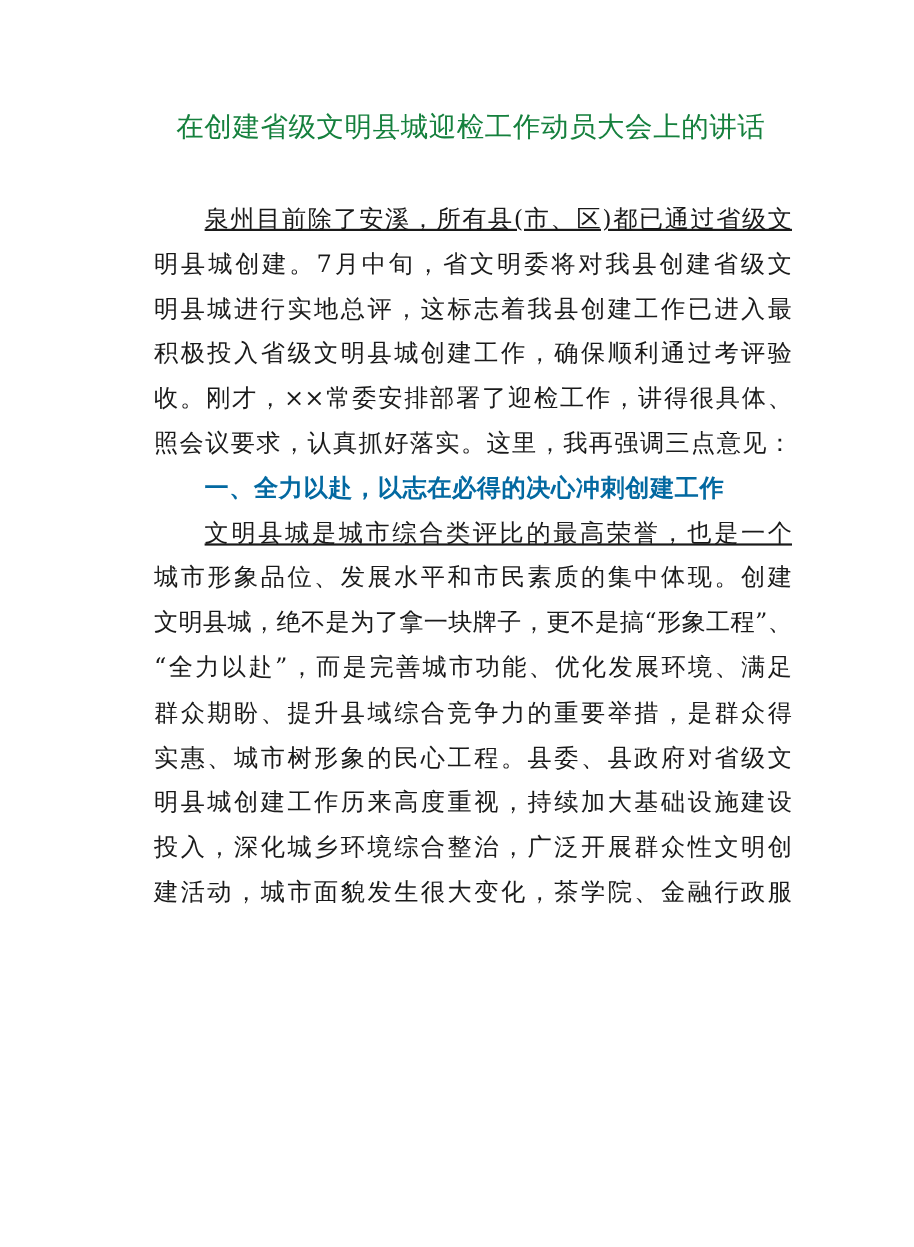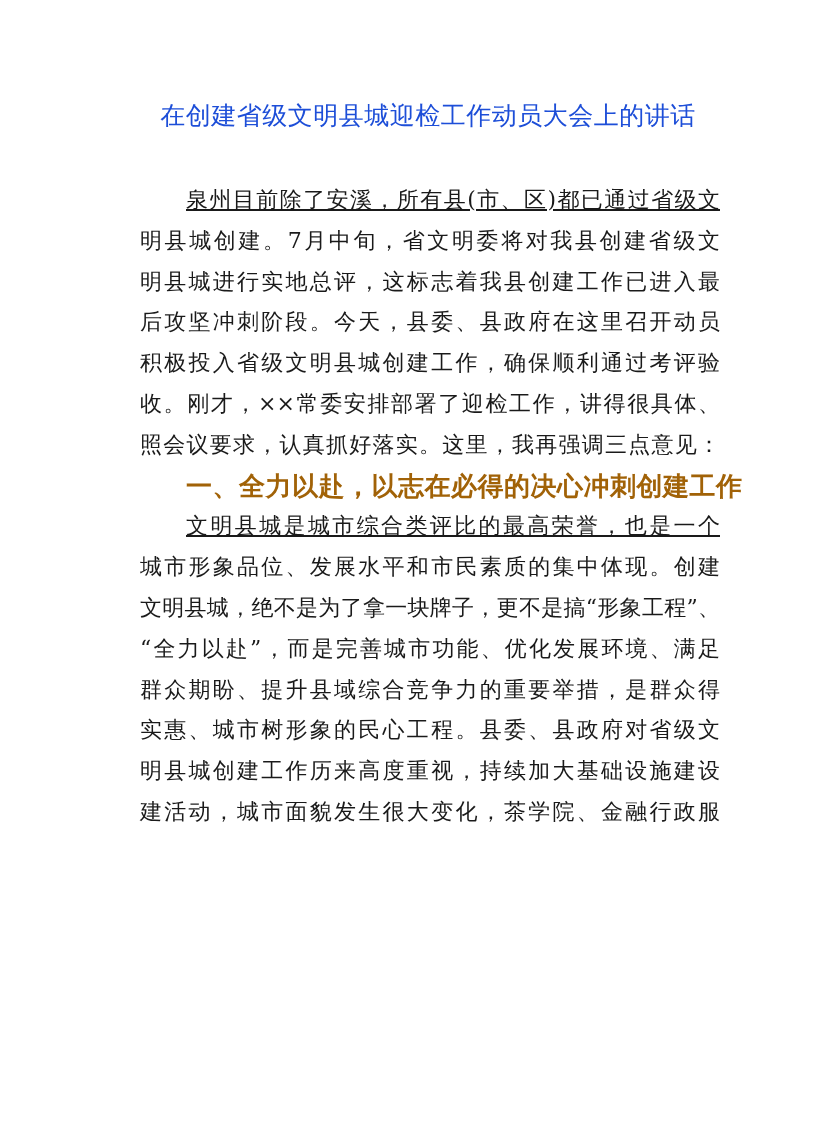--- a/index.html
+++ b/index.html
@@ -22,21 +22,21 @@
     }
     .title {
       position: absolute;
       left: 100px;
       width: 656px;
       top: 98px;
       text-align: center;
       font-family: "DejaVu Sans", "Liberation Sans", sans-serif;
       font-size: 25px;
       line-height: 36px;
-      color: #1d4ed8;
+      color: #15803d;
       letter-spacing: 0.5px;
       white-space: nowrap;
     }
     .body-text {
       position: absolute;
       left: 140px;
       width: 580px;
       top: 180px;
       font-family: "DejaVu Serif", "Liberation Serif", serif;
       font-size: 22px;
@@ -54,43 +54,43 @@
       text-align-last: justify;
       letter-spacing: 0;
     }
     .line.indent {
       padding-left: 46px;
       text-decoration: underline;
     }
     .line.heading {
       font-family: "DejaVu Sans", "Liberation Sans", sans-serif;
       font-weight: bold;
-      font-size: 26px;
+      font-size: 22px;
       padding-left: 46px;
       letter-spacing: 0.5px;
-      color: #a16207;
+      color: #0369a1;
     }
   </style>
 </head>
 <body>
 
 <div class="page">
   <div class="title">在创建省级文明县城迎检工作动员大会上的讲话</div>
 
   <div class="body-text">
     <span class="line indent justify">泉州目前除了安溪，所有县(市、区)都已通过省级文</span>
     <span class="line justify">明县城创建。7月中旬，省文明委将对我县创建省级文</span>
     <span class="line justify">明县城进行实地总评，这标志着我县创建工作已进入最</span>
-    <span class="line justify">后攻坚冲刺阶段。今天，县委、县政府在这里召开动员</span>
     <span class="line justify">积极投入省级文明县城创建工作，确保顺利通过考评验</span>
     <span class="line justify">收。刚才，××常委安排部署了迎检工作，讲得很具体、</span>
     <span class="line justify">照会议要求，认真抓好落实。这里，我再强调三点意见：</span>
     <span class="line heading">一、全力以赴，以志在必得的决心冲刺创建工作</span>
     <span class="line indent justify">文明县城是城市综合类评比的最高荣誉，也是一个</span>
     <span class="line justify">城市形象品位、发展水平和市民素质的集中体现。创建</span>
     <span class="line justify">文明县城，绝不是为了拿一块牌子，更不是搞“形象工程”、</span>
     <span class="line justify">“全力以赴”，而是完善城市功能、优化发展环境、满足</span>
     <span class="line justify">群众期盼、提升县域综合竞争力的重要举措，是群众得</span>
     <span class="line justify">实惠、城市树形象的民心工程。县委、县政府对省级文</span>
     <span class="line justify">明县城创建工作历来高度重视，持续加大基础设施建设</span>
+    <span class="line justify">投入，深化城乡环境综合整治，广泛开展群众性文明创</span>
     <span class="line justify">建活动，城市面貌发生很大变化，茶学院、金融行政服</span>
   </div>
 </div>
 
 </body></html>

